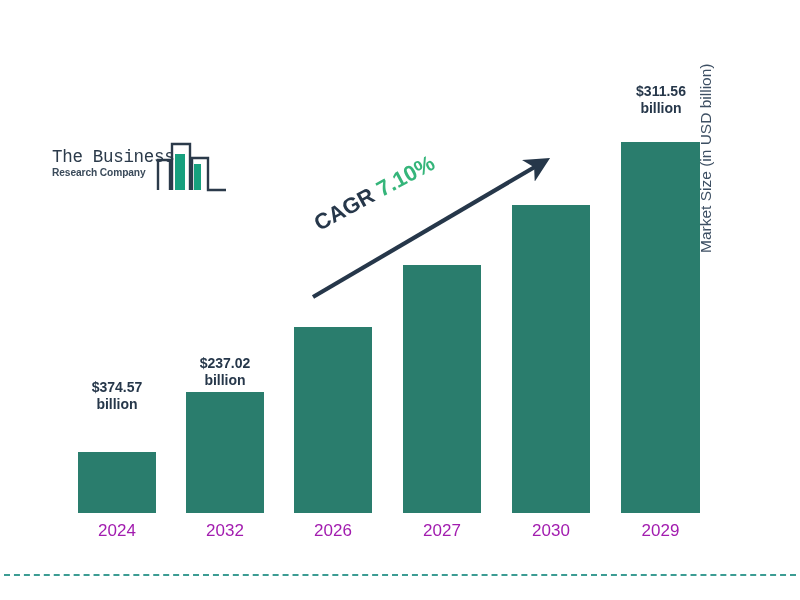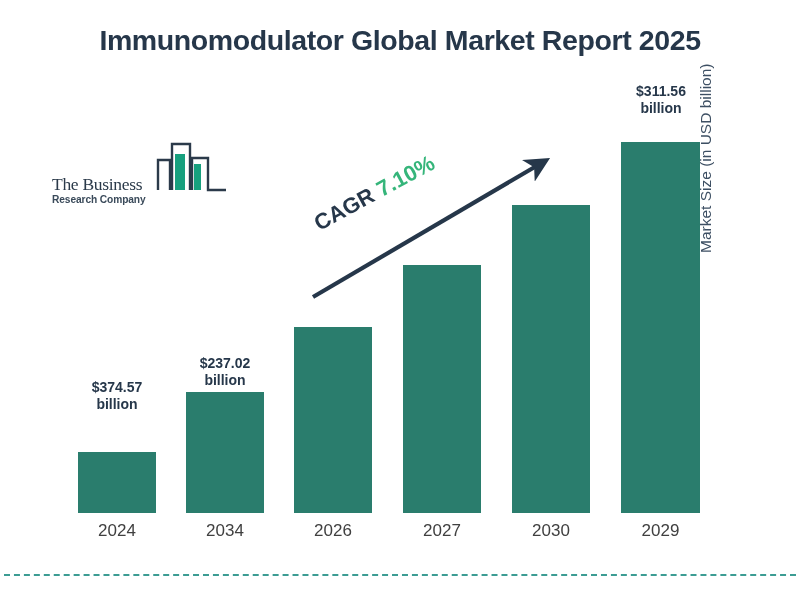--- a/index.html
+++ b/index.html
@@ -44,25 +44,24 @@
   }
   #logo-text {
     position: absolute;
     left: 0;
     top: 10px;
     width: 118px;
   }
   #logo-text-main {
     font-size: 17.5px;
     color: #2b3a4a;
-    font-family: Liberation Serif, serif;
+    font-family: Liberation Mono, monospace;
     letter-spacing: -0.3px;
     line-height: 1.05;
     white-space: nowrap;
-    margin-top: 27px;
   }
   #logo-text-sub {
     font-size: 10.2px;
     color: #3a4a5a;
     font-family: "Liberation Sans", sans-serif;
     letter-spacing: -0.1px;
     line-height: 1.1;
     margin-top: 1px;
     white-space: nowrap;
     font-weight: bold;
@@ -95,21 +94,21 @@
     color: #26374a;
     line-height: 1.22;
     font-family: "Liberation Sans", sans-serif;
     white-space: nowrap;
   }
 
   .x-tick {
     position: absolute;
     text-align: center;
     font-size: 17px;
-    color: #404040;
+    color: #a21caf;
     font-family: "Liberation Sans", sans-serif;
     top: 521px;
   }
 
   
   #cagr-label {
     position: absolute;
     left: 316px;
     top: 212px;
     transform: rotate(-28.5deg);
@@ -153,21 +152,20 @@
     width: 792px;
     height: 0;
     border-top: 2px dashed #3c9c93;
   }
 </style>
 </head>
 <body>
 
 <div id="page">
 
-  <div id="chart-title">Immunomodulator Global Market Report 2025</div>
 
   <div id="logo">
     <div id="logo-text">
       <div id="logo-text-main">The Business</div>
       <div id="logo-text-sub">Research Company</div>
     </div>
     <svg id="logo-mark" width="72" height="58" viewBox="0 0 72 58">
       <polyline points="2,52 2,22 14,22 14,52" fill="none" stroke="#2b3a4a" stroke-width="2.4"></polyline>
       <polyline points="16,52 16,6 34,6 34,52" fill="none" stroke="#2b3a4a" stroke-width="2.4"></polyline>
       <polyline points="36,52 36,20 52,20 52,52 70,52" fill="none" stroke="#2b3a4a" stroke-width="2.4"></polyline>
@@ -196,21 +194,21 @@
 
     <div class="bar" style="left:512px; top:205px; width:78px; height:308px;"></div>
 
     <div class="bar" style="left:621px; top:142px; width:79px; height:371px;"></div>
     <div class="bar-value" style="left:605px; top:83px; width:112px;">
       <span>$311.56</span><br>
       <span>billion</span>
     </div>
 
     <div class="x-tick" style="left:78px; width:78px;">2024</div>
-    <div class="x-tick" style="left:186px; width:78px;">2034</div>
+    <div class="x-tick" style="left:186px; width:78px;">2032</div>
     <div class="x-tick" style="left:294px; width:78px;">2026</div>
     <div class="x-tick" style="left:403px; width:78px;">2027</div>
     <div class="x-tick" style="left:512px; width:78px;">2030</div>
     <div class="x-tick" style="left:621px; width:79px;">2029</div>
 
     <svg id="cagr-arrow" viewBox="0 0 275 175">
       <defs>
         <marker id="ah" markerWidth="6" markerHeight="6" refX="4.6" refY="3" orient="auto" markerUnits="strokeWidth">
           <path d="M0,0 L6,3 L0,6 L1.6,3 z" fill="#26374a"></path>
         </marker>

